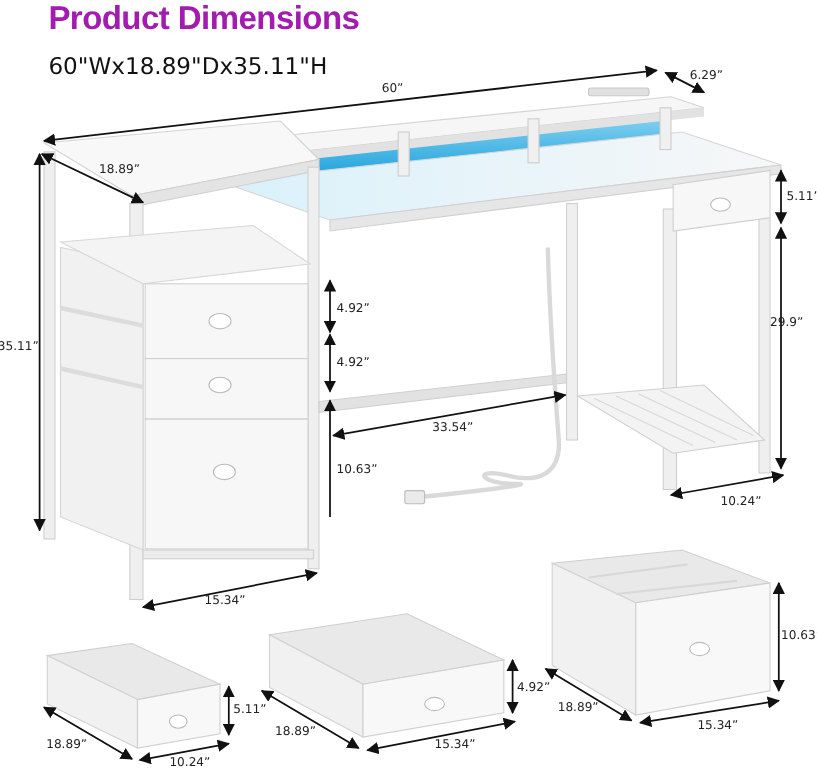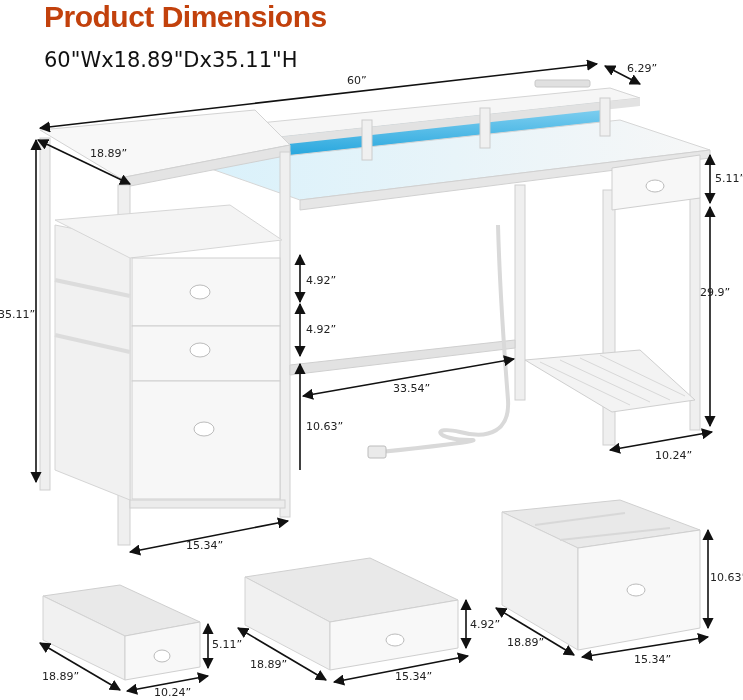--- a/index.html
+++ b/index.html
@@ -1,17 +1,17 @@
 <!DOCTYPE html>
 <html><head>
 <meta charset="utf-8">
 <style>
   html, body { margin:0; padding:0; background:#ffffff; }
   body { width:743px; height:700px; position:relative; overflow:hidden; font-family:"Liberation Sans", sans-serif; }
-  .title { position:absolute; left:44px; top:0px; font-size:30px; font-weight:bold; color:#c2410c; letter-spacing:-0.5px; }
+  .title { position:absolute; left:44px; top:0px; font-size:30px; font-weight:bold; color:#a21caf; letter-spacing:-0.5px; }
   .subtitle { position:absolute; left:44px; top:48px; font-size:21px; color:#111; font-family:"DejaVu Sans", sans-serif; }
   svg.stage { position:absolute; left:0; top:0; }
   .lbl { font-family:"DejaVu Sans", sans-serif; font-size:11px; fill:#222; }
 </style>
 </head>
 <body>
 
 <div class="title">Product Dimensions</div>
 <div class="subtitle">60"Wx18.89"Dx35.11"H</div>
 

